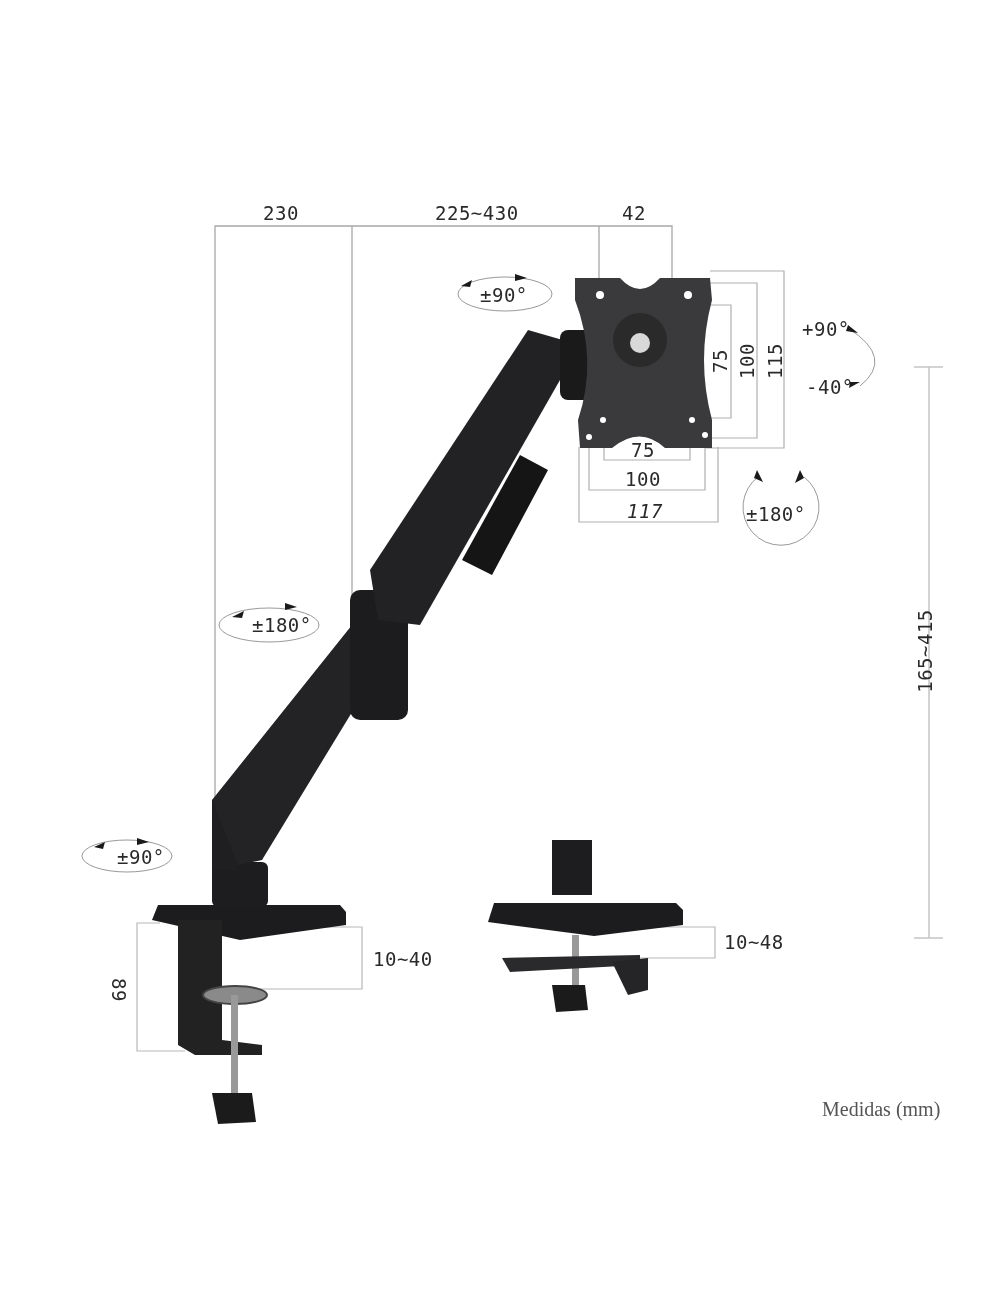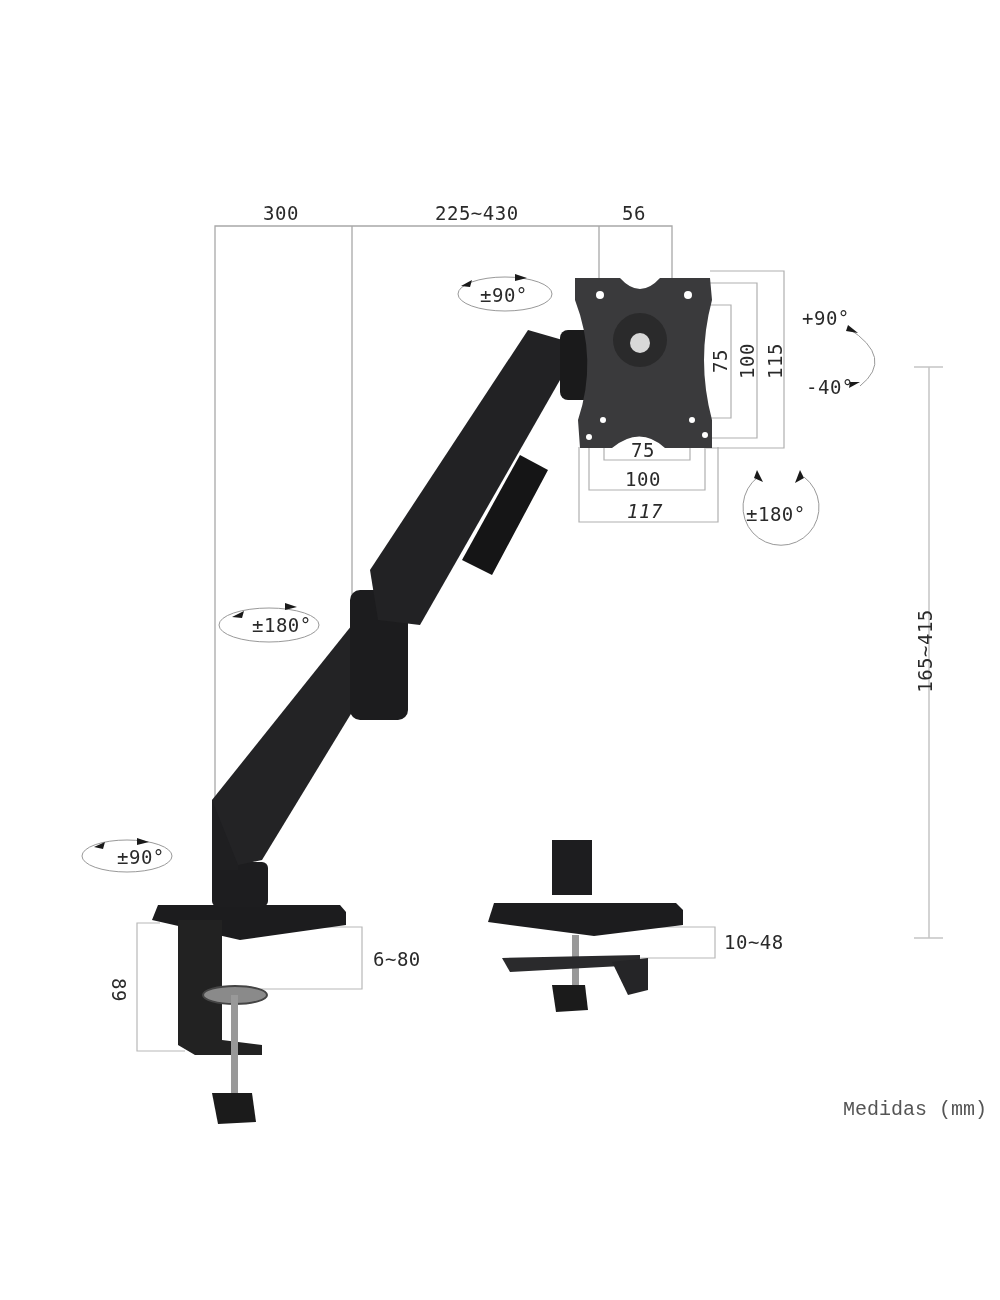--- a/index.html
+++ b/index.html
@@ -1,20 +1,20 @@
 <!DOCTYPE html>
 <html><head>
 <meta charset="utf-8">
 <style>
   html,body{margin:0;padding:0;background:#ffffff;}
   body{width:1000px;height:1300px;position:relative;overflow:hidden;font-family:"DejaVu Sans Mono","Liberation Mono",monospace;color:#2f2f2f;}
   .lbl{position:absolute;font-size:19px;letter-spacing:0.5px;color:#2a2a2a;white-space:nowrap;}
   .vert{transform:rotate(-90deg);transform-origin:center center;}
   svg#diagram{position:absolute;left:0;top:0;}
-  .footer{position:absolute;left:822px;top:1098px;font-family:Liberation Mono, monospace;font-size:20px;color:#555;margin-left:21px;}
+  .footer{position:absolute;left:822px;top:1098px;font-family:Liberation Serif, serif;font-size:20px;color:#555;}
 </style>
 </head>
 <body>
 
 <svg id="diagram" width="1000" height="1300" viewBox="0 0 1000 1300">
 
   <g stroke="#a8a8a8" stroke-width="1.3" fill="none">
     <polyline points="215,850 215,226 672,226 672,278"></polyline>
     <line x1="352" y1="226" x2="352" y2="600"></line>
     <line x1="599" y1="226" x2="599" y2="278"></line>
@@ -105,38 +105,38 @@
   <g>
     <rect x="552" y="840" width="40" height="55" fill="#1d1d1f"></rect>
     <path d="M494,903 L676,903 L683,910 L683,925 L594,936 L488,922 Z" fill="#1c1c1e"></path>
     <rect x="572" y="935" width="7" height="55" fill="#999"></rect>
     <path d="M502,958 L640,955 L640,965 L510,972 Z" fill="#2a2a2c"></path>
     <path d="M612,962 L648,958 L648,990 L628,995 Z" fill="#252527"></path>
     <path d="M552,985 L585,985 L588,1010 L556,1012 Z" fill="#1b1b1b"></path>
   </g>
 </svg>
 
-<div class="lbl" style="left:263px;top:202px;">300</div>
+<div class="lbl" style="left:263px;top:202px;">230</div>
 <div class="lbl" style="left:435px;top:202px;">225~430</div>
-<div class="lbl" style="left:622px;top:202px;">56</div>
+<div class="lbl" style="left:622px;top:202px;">42</div>
 
 <div class="lbl" style="left:480px;top:284px;">±90°</div>
-<div class="lbl" style="left:802px;top:307px;">+90°</div>
+<div class="lbl" style="left:802px;top:318px;">+90°</div>
 <div class="lbl" style="left:806px;top:376px;">-40°</div>
 <div class="lbl" style="left:746px;top:503px;">±180°</div>
 <div class="lbl" style="left:252px;top:614px;">±180°</div>
 <div class="lbl" style="left:117px;top:846px;">±90°</div>
 
 <div class="lbl" style="left:631px;top:439px;">75</div>
 <div class="lbl" style="left:625px;top:468px;">100</div>
 <div class="lbl" style="left:627px;top:500px;font-style:italic;">117</div>
 
 <div class="lbl vert" style="left:708px;top:350px;">75</div>
 <div class="lbl vert" style="left:729px;top:350px;">100</div>
 <div class="lbl vert" style="left:757px;top:350px;">115</div>
 
 <div class="lbl vert" style="left:883px;top:640px;">165~415</div>
 
 <div class="lbl" style="left:107px;top:979px;transform:rotate(90deg);">89</div>
-<div class="lbl" style="left:373px;top:948px;">6~80</div>
+<div class="lbl" style="left:373px;top:948px;">10~40</div>
 <div class="lbl" style="left:724px;top:931px;">10~48</div>
 
 <div class="footer">Medidas (mm)</div>
 
 </body></html>

